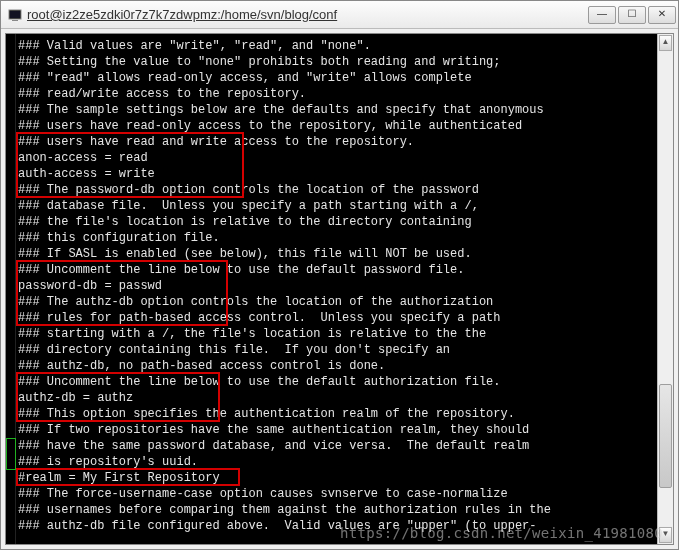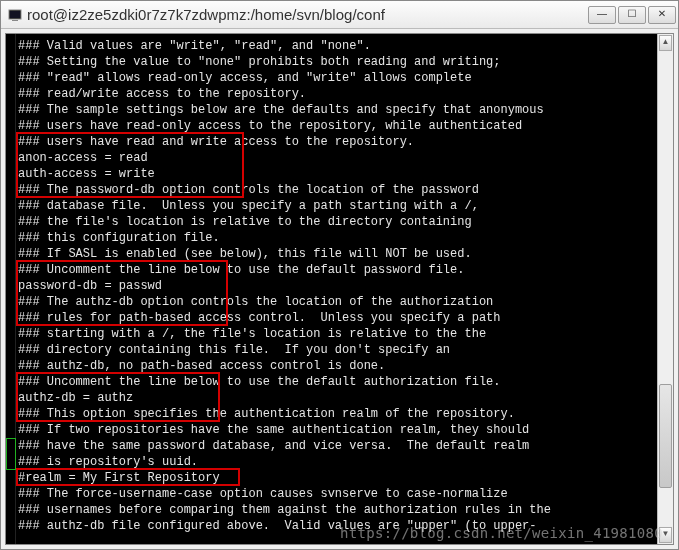--- a/index.html
+++ b/index.html
@@ -8,21 +8,21 @@
     width: 679px; height: 550px;
     border: 1px solid #888; background: #f0f0f0;
     display: flex; flex-direction: column;
   }
   .titlebar {
     height: 28px; display: flex; align-items: center;
     background: linear-gradient(#fdfdfd,#eaeaea);
     border-bottom: 1px solid #bbb; padding: 0 2px;
   }
   .title-icon { width: 16px; height: 16px; margin: 0 4px; display: inline-flex; align-items: center; justify-content: center; font-size: 12px; color: #333; }
-  .title-text { font-size: 15px; color: #333; flex: 0 0 auto; }
+  .title-text { font-size: 13px; color: #333; flex: 0 0 auto; text-decoration: underline; }
   .title-spacer { flex: 1; }
   .win-btn {
     width: 28px; height: 18px; margin-left: 2px;
     border: 1px solid #9a9a9a; background: linear-gradient(#f7f7f7,#ddd);
     border-radius: 2px; font-size: 10px; line-height: 14px; text-align: center;
     color: #333; cursor: default;
   }
   .client {
     flex: 1; margin: 4px; border: 1px solid #888;
     display: flex; flex-direction: row; overflow: hidden; position: relative;

